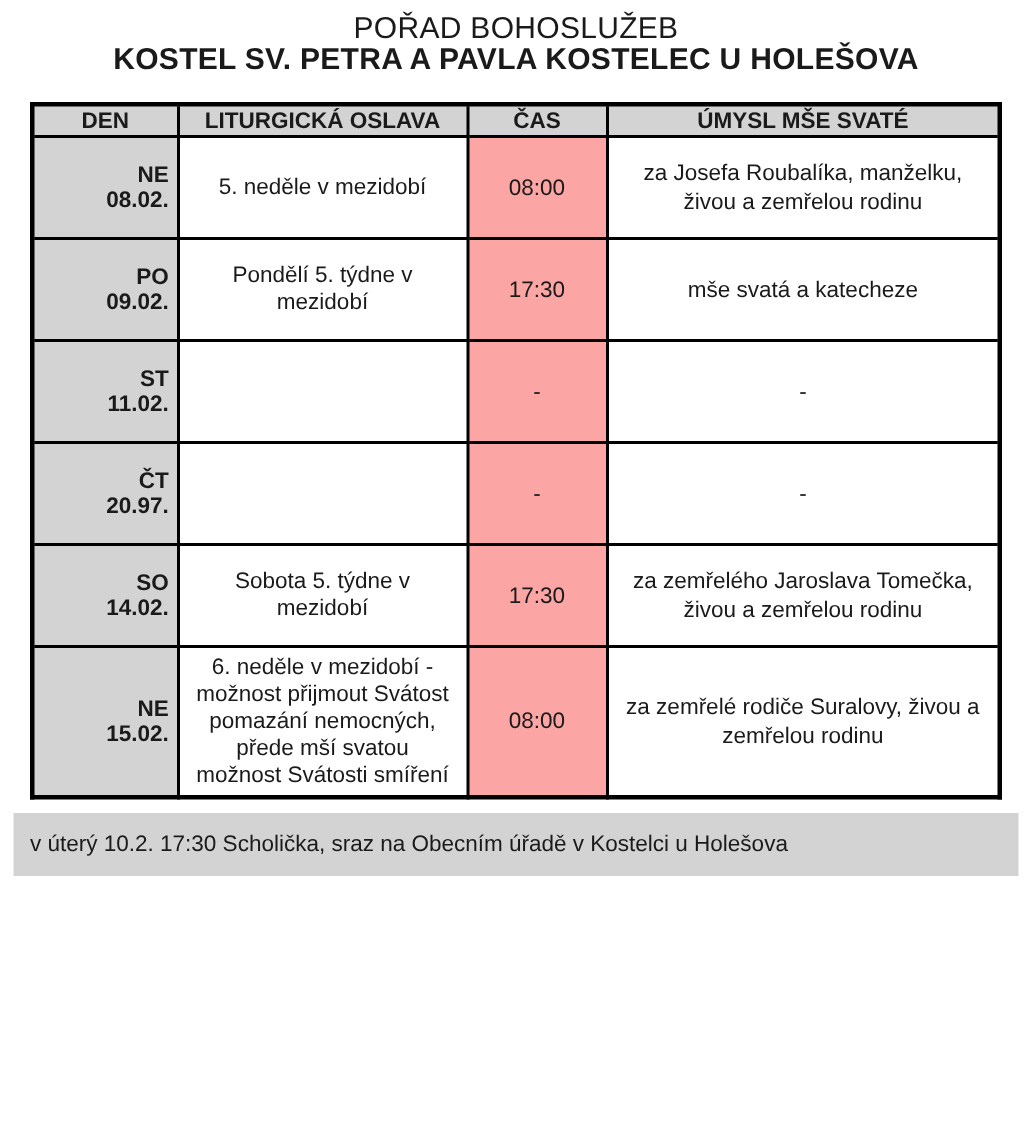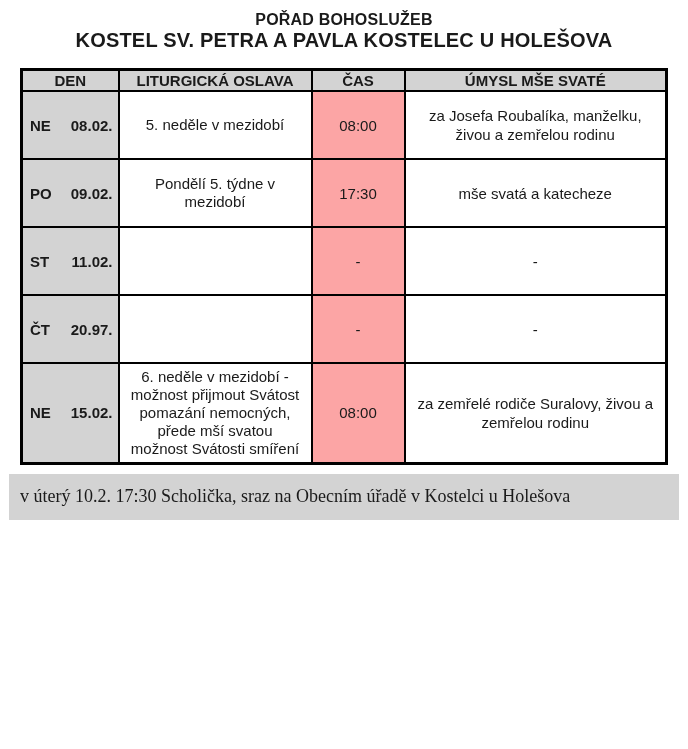--- a/index.html
+++ b/index.html
@@ -11,22 +11,22 @@
   html, body {
     width: 688px;
     background: #ffffff;
     font-family: "Liberation Sans", "DejaVu Sans", sans-serif;
     color: var(--text);
   }
   body { height: 749px; overflow: hidden; padding-top: 9px; }
 
   .doc-header { text-align: center; }
   .doc-title {
-    font-size: 16px;
-    font-weight: bold;
+    font-size: 20px;
+    font-weight: normal;
     line-height: 21px;
     letter-spacing: 0.2px;
   }
   .doc-subtitle {
     font-size: 20px;
     font-weight: bold;
     line-height: 21px;
     letter-spacing: 0.2px;
   }
   .doc-daterange {
@@ -64,20 +64,21 @@
   td.day-cell {
     background: var(--gray);
     font-weight: bold;
     font-size: 15px;
     padding: 2px 5px 2px 7px;
   }
   .day-wrap {
     display: flex;
     justify-content: space-between;
     align-items: flex-end;
+    flex-direction: column;
   }
   td.celebration-cell {
     text-align: center;
     font-size: 15px;
     line-height: 18px;
     padding: 2px 11px;
     background: #ffffff;
   }
   td.time-cell {
     text-align: center;
@@ -88,23 +89,22 @@
     text-align: center;
     font-size: 15px;
     line-height: 19px;
     padding: 2px 9px;
     background: #ffffff;
   }
 
   .footer-note {
     margin: 9px 9px 0 9px;
     background: var(--gray);
-    font-size: 18px;
+    font-size: 15px;
     padding: 12px 11px 13px 11px;
-    font-family: Liberation Serif, serif;
   }
 </style>
 </head>
 <body>
 
 <div class="doc-header">
   <div class="doc-title">POŘAD BOHOSLUŽEB</div>
   <div class="doc-subtitle">KOSTEL SV. PETRA A PAVLA KOSTELEC U HOLEŠOVA</div>
 </div>
 
@@ -161,20 +161,31 @@
         <span>ČT</span>
         <span>20.97.</span>
       </span>
     </td>
     <td class="celebration-cell"></td>
     <td class="time-cell">-</td>
     <td class="intention-cell">-</td>
   </tr>
 
 
+  <tr>
+    <td class="day-cell">
+      <span class="day-wrap">
+        <span>SO</span>
+        <span>14.02.</span>
+      </span>
+    </td>
+    <td class="celebration-cell">Sobota 5. týdne v mezidobí</td>
+    <td class="time-cell">17:30</td>
+    <td class="intention-cell">za zemřelého Jaroslava Tomečka, živou a zemřelou rodinu</td>
+  </tr>
 
   <tr>
     <td class="day-cell">
       <span class="day-wrap">
         <span>NE</span>
         <span>15.02.</span>
       </span>
     </td>
     <td class="celebration-cell">6. neděle v mezidobí - možnost přijmout Svátost pomazání nemocných, přede mší svatou možnost Svátosti smíření</td>
     <td class="time-cell">08:00</td>

